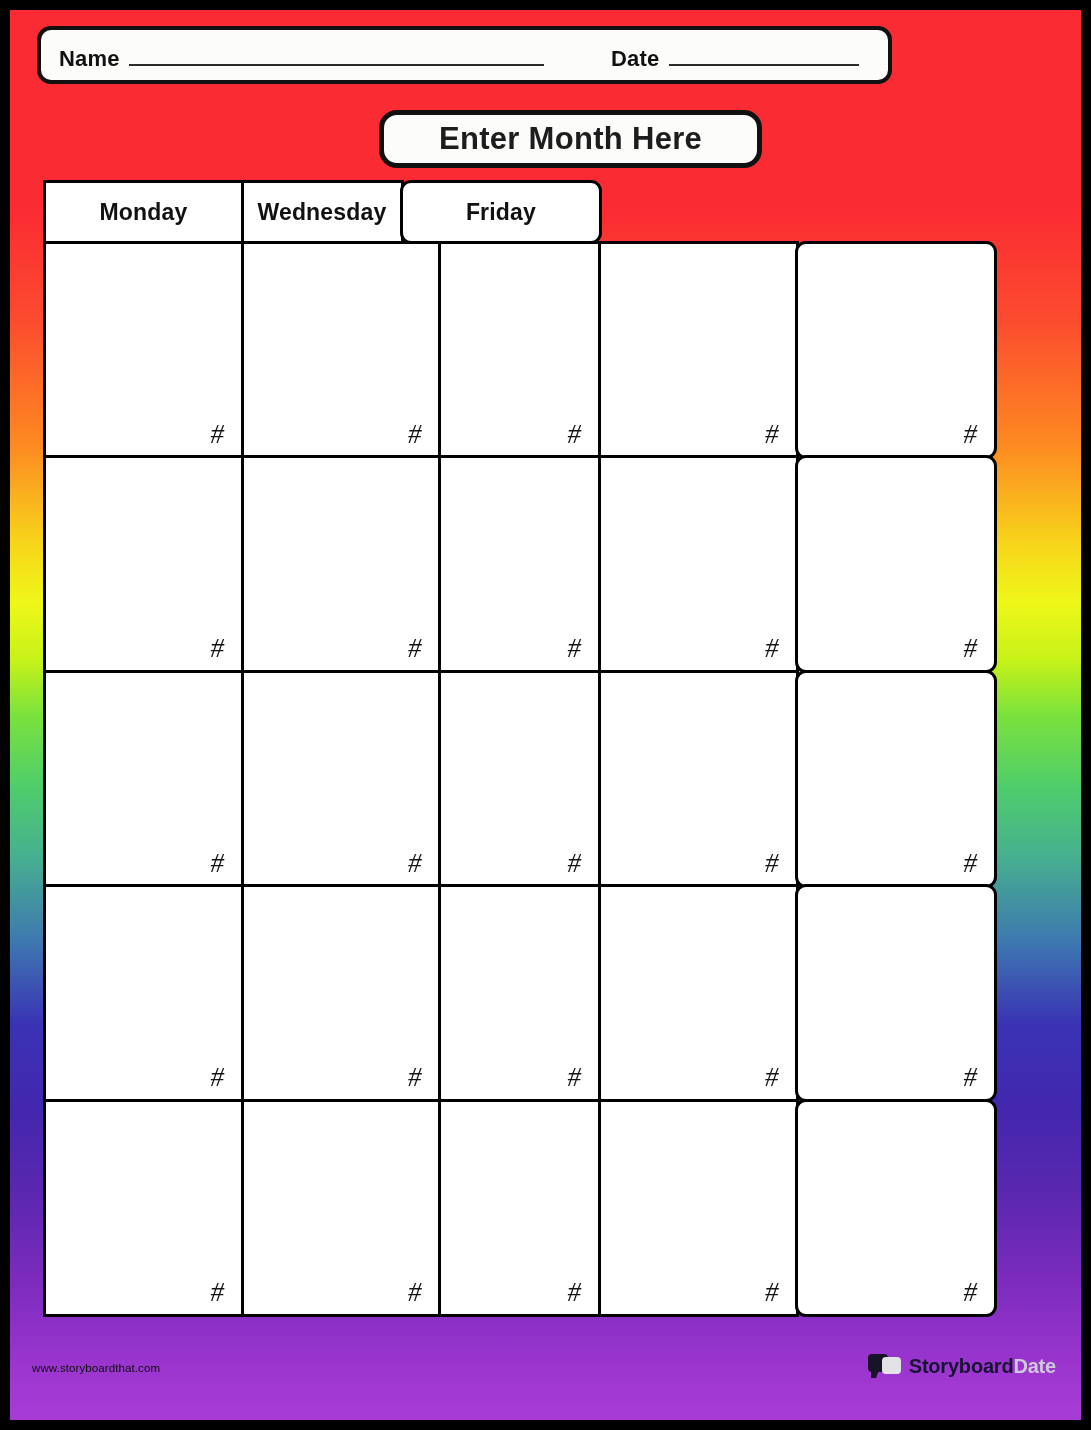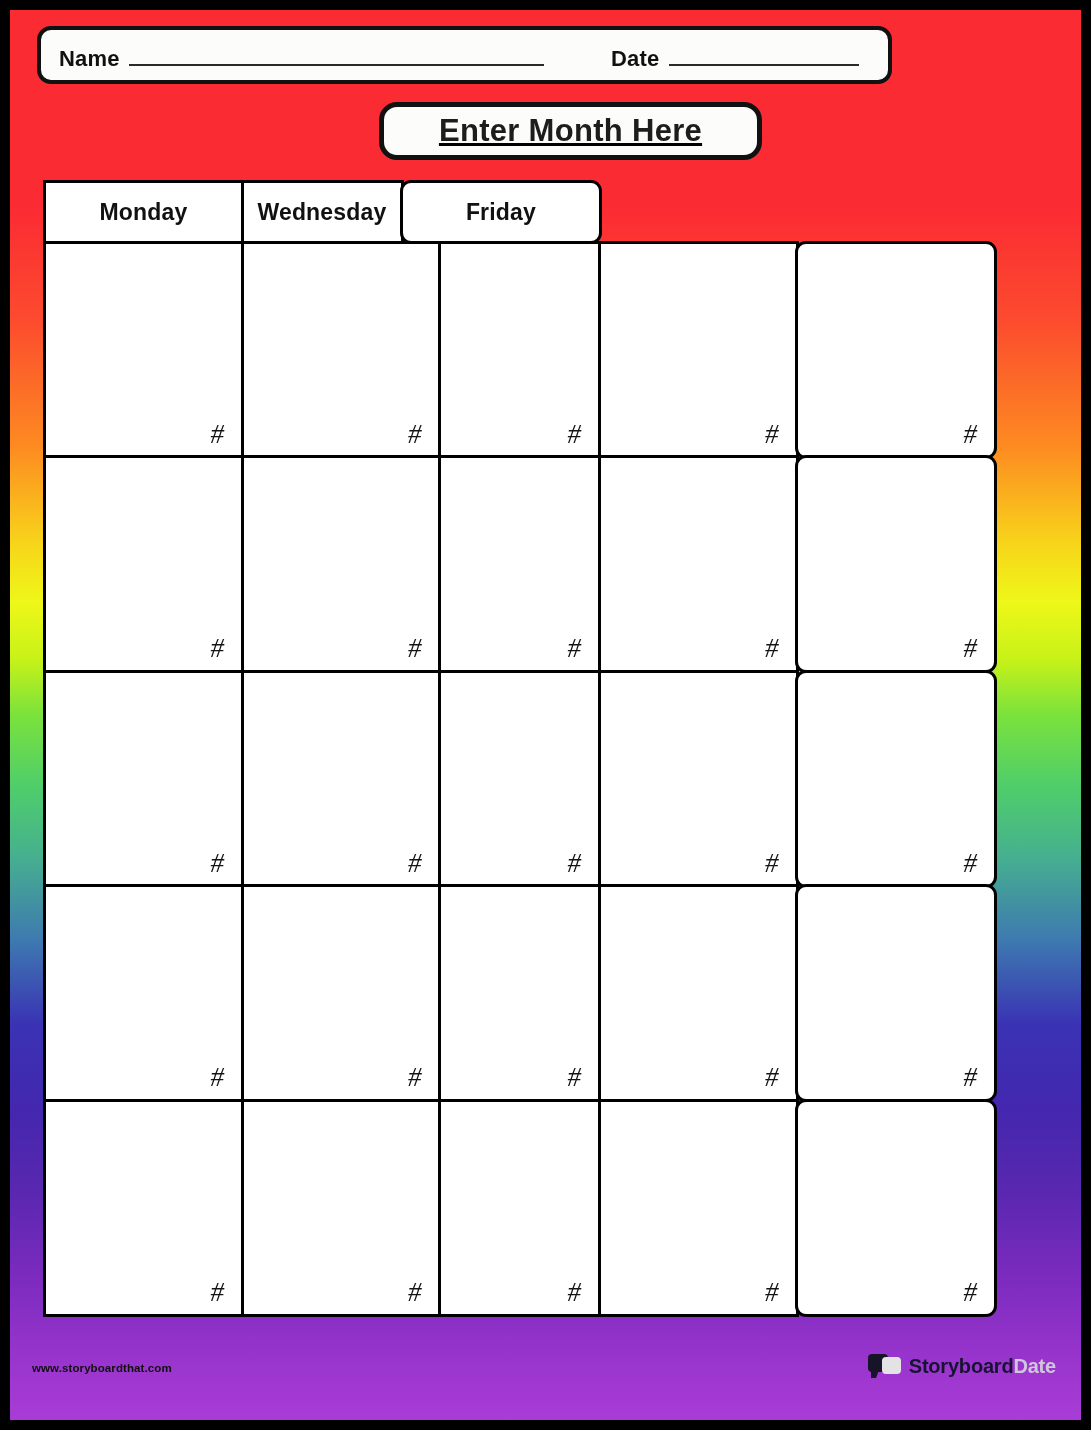--- a/index.html
+++ b/index.html
@@ -91,31 +91,30 @@
     margin-left: 9px;
     margin-bottom: 3px;
   }
   .rule-name { width: 415px; }
   .rule-date { width: 190px; }
 
   
   .month-pill {
     position: absolute;
     left: 369px;
-    top: 92px;
+    top: 100px;
     width: 383px;
     height: 58px;
     background: #FCFCFA;
     border: 5px solid #111111;
     border-radius: 18px;
     box-sizing: border-box;
     display: flex;
     align-items: center;
     justify-content: center;
-    text-decoration: underline;
   }
   .month-pill-text {
     font-size: 31px;
     font-weight: bold;
     color: #1d1d1d;
     letter-spacing: 0.3px;
     white-space: nowrap;
     font-family: "Liberation Sans", sans-serif;
   }
 
@@ -175,21 +174,21 @@
     font-family: "Liberation Serif", serif;
     line-height: 1;
   }
 
   
   .footer-url {
     position: absolute;
     left: 22px;
     bottom: 46px;
     font-size: 11.5px;
-    font-weight: bold;
+    font-weight: normal;
     color: #101010;
     letter-spacing: 0.1px;
     font-family: "Liberation Sans", sans-serif;
   }
   .footer-logo {
     position: absolute;
     right: 25px;
     bottom: 40px;
     display: flex;
     align-items: center;

